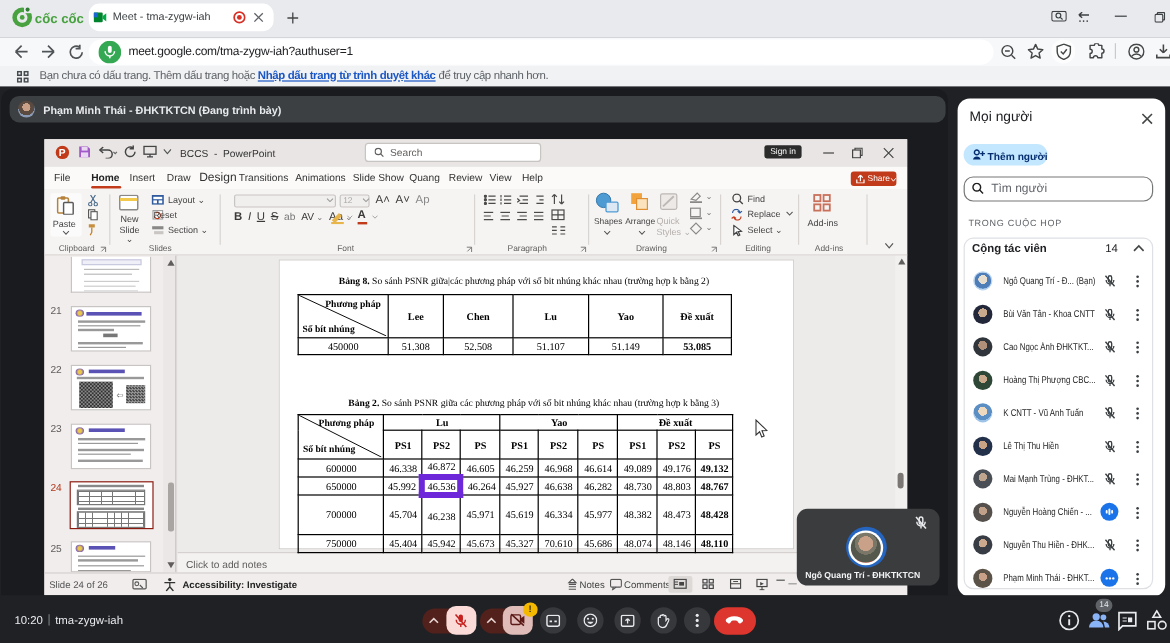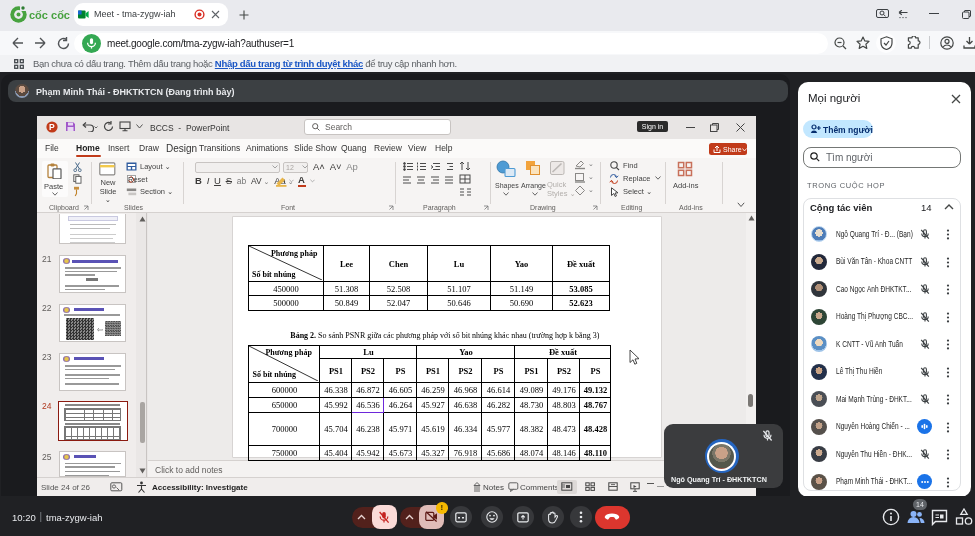--- a/index.html
+++ b/index.html
@@ -514,20 +514,21 @@
     </svg>
   <svg class="abs" style="left:630px;top:481.5px" width="10" height="10" viewBox="0 0 10 10">
       <rect x="0.8" y="0.8" width="8.4" height="6" fill="none" stroke="#444" stroke-width="1"></rect>
       <path d="M3.5 3 L6.5 4.5 L3.5 6 Z" fill="#444"></path>
       <path d="M5 7 V9 M3 9.4 H7" stroke="#444" stroke-width="0.9"></path>
     </svg>
   <div class="abs" style="left:647px;top:483px;width:7px;height:1.4px;background:#555;"></div>
   <div class="abs" style="left:657px;top:486px;width:7px;height:1px;background:#999;"></div>
 
   <div class="abs" style="left:233.3px;top:216.5px;width:427.4px;height:240.3px;font-family:'Liberation Serif',serif;color:#000;">
+    <div class="abs" style="left:49px;top:13px;font-size:8px;white-space:nowrap;"><b>Bảng 8.</b> So sánh PSNR giữa<span style="color:#333">|</span>các phương pháp với số bit nhúng khác nhau (trường hợp k bằng 2)</div>
     <table style="position:absolute;left:14.7px;top:28.5px;border-collapse:collapse;table-layout:fixed;font-family:'Liberation Serif',serif;font-size:8.5px;text-align:center;">
       <colgroup>
           <col style="width:75px">
           <col style="width:46px">
           <col style="width:58px">
           <col style="width:63px">
           <col style="width:62px">
           <col style="width:57px">
         </colgroup>
       <tbody>
@@ -545,28 +546,20 @@
         <td style="border:1px solid #000;font-weight:bold;">Yao</td>
         <td style="border:1px solid #000;font-weight:bold;">Đề xuất</td>
       </tr>
       <tr style="height:14px">
             <td style="border:1px solid #000">450000</td>
             <td style="border:1px solid #000">51.308</td>
             <td style="border:1px solid #000">52.508</td>
             <td style="border:1px solid #000">51.107</td>
             <td style="border:1px solid #000">51.149</td>
             <td style="border:1px solid #000;font-weight:bold">53.085</td>
-          </tr>
-      <tr style="height:15px">
-            <td style="border:1px solid #000">500000</td>
-            <td style="border:1px solid #000">50.849</td>
-            <td style="border:1px solid #000">52.047</td>
-            <td style="border:1px solid #000">50.646</td>
-            <td style="border:1px solid #000">50.690</td>
-            <td style="border:1px solid #000;font-weight:bold">52.623</td>
           </tr>
     </tbody>
       </table>
     <div class="abs" style="left:57px;top:114.5px;font-size:8px;white-space:nowrap;"><b>Bảng 2.</b> So sánh PSNR giữa các phương pháp với số bit nhúng khác nhau (trường hợp k bằng 3)</div>
     <table style="position:absolute;left:15.2px;top:128.5px;border-collapse:collapse;table-layout:fixed;font-family:'Liberation Serif',serif;font-size:8.5px;text-align:center;">
       <colgroup>
           <col style="width:71px">
           <col style="width:32px">
           <col style="width:32px">
           <col style="width:33px">
@@ -609,21 +602,21 @@
             <td style="border:1px solid #000">46.259</td>
             <td style="border:1px solid #000">46.968</td>
             <td style="border:1px solid #000">46.614</td>
             <td style="border:1px solid #000">49.089</td>
             <td style="border:1px solid #000">49.176</td>
             <td style="border:1px solid #000;font-weight:bold">49.132</td>
           </tr>
       <tr style="height:15px">
             <td style="border:1px solid #000">650000</td>
             <td style="border:1px solid #000">45.992</td>
-            <td style="border:1px solid #6d28d9">46.536</td>
+            <td style="border:5px solid #6d28d9">46.536</td>
             <td style="border:1px solid #000">46.264</td>
             <td style="border:1px solid #000">45.927</td>
             <td style="border:1px solid #000">46.638</td>
             <td style="border:1px solid #000">46.282</td>
             <td style="border:1px solid #000">48.730</td>
             <td style="border:1px solid #000">48.803</td>
             <td style="border:1px solid #000;font-weight:bold">48.767</td>
           </tr>
       <tr style="height:33px">
             <td style="border:1px solid #000">700000</td>
@@ -636,21 +629,21 @@
             <td style="border:1px solid #000">48.382</td>
             <td style="border:1px solid #000">48.473</td>
             <td style="border:1px solid #000;font-weight:bold">48.428</td>
           </tr>
       <tr style="height:15px">
             <td style="border:1px solid #000">750000</td>
             <td style="border:1px solid #000">45.404</td>
             <td style="border:1px solid #000">45.942</td>
             <td style="border:1px solid #000">45.673</td>
             <td style="border:1px solid #000">45.327</td>
-            <td style="border:1px solid #000">76.918</td>
+            <td style="border:1px solid #000">70.610</td>
             <td style="border:1px solid #000">45.686</td>
             <td style="border:1px solid #000">48.074</td>
             <td style="border:1px solid #000">48.146</td>
             <td style="border:1px solid #000;font-weight:bold">48.110</td>
           </tr>
     </tbody>
       </table>
   </div>
 
   <svg class="abs" style="left:629px;top:349px" width="12" height="17" viewBox="0 0 12 17">

